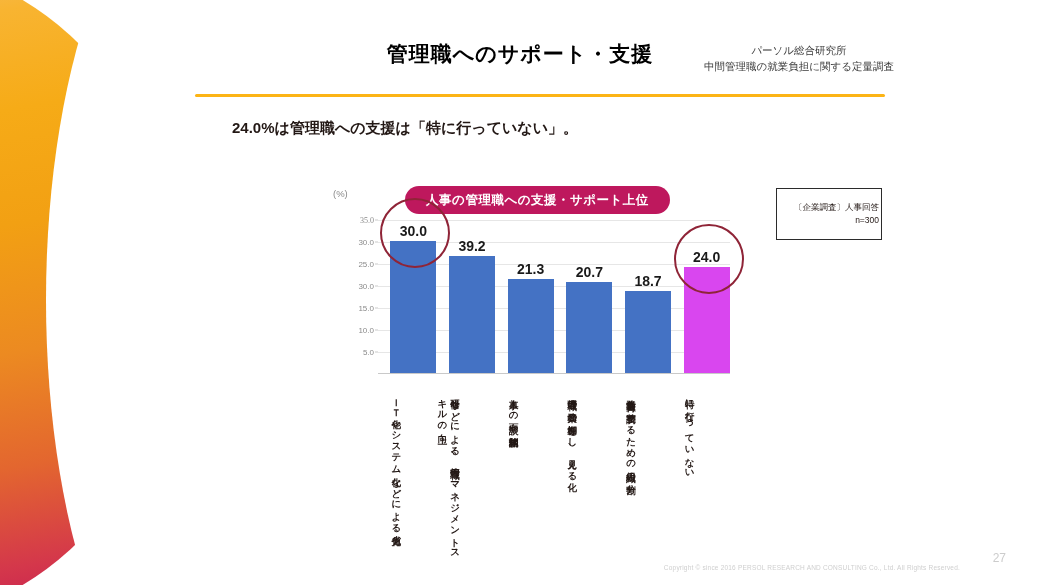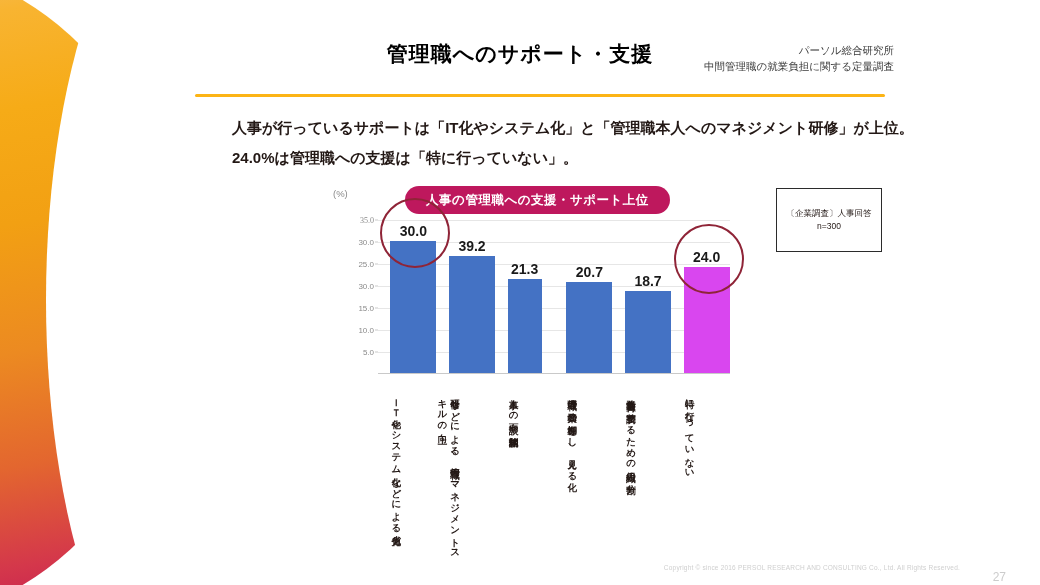--- a/index.html
+++ b/index.html
@@ -30,21 +30,21 @@
     border-radius:50%;
     background:#ffffff;
   }
 
   
   #page-title{
     position:absolute;left:0;top:40px;width:1040px;text-align:center;
     font-size:21px;font-weight:bold;letter-spacing:1px;color:#000000;
   }
   #source-block{
-    position:absolute;right:146px;top:42px;text-align:right;
+    position:absolute;right:146px;top:42px;text-align:center;
     font-size:10.5px;line-height:1.55;color:#3a3a3a;white-space:nowrap;
   }
   #title-rule{
     position:absolute;left:195px;top:94px;width:690px;height:3px;
     background:#fcb415;border-radius:2px;
   }
 
   
   #lead{
     position:absolute;left:232px;top:113px;width:700px;
@@ -59,21 +59,21 @@
     position:absolute;left:75px;top:0px;width:265px;height:28px;
     background:#be185d;border-radius:16px;color:#fff;
     font-size:12.5px;font-weight:bold;letter-spacing:.5px;
     display:flex;align-items:center;justify-content:center;
   }
   #unit-label{position:absolute;left:3px;top:2px;font-size:9.5px;color:#8a8a8a;}
 
   #note-box{
     position:absolute;left:446px;top:2px;width:100px;
     border:1px solid #2b2b2b;background:#fff;
-    font-size:8.5px;line-height:1.5;text-align:center;padding:18px 2px;
+    font-size:8.5px;line-height:1.5;text-align:right;padding:12px 2px;
     color:#231815;
   }
 
   
   #plot{position:absolute;left:22px;top:34px;width:378px;height:154px;}
   #plot-frame{position:absolute;left:26px;top:0;right:0;bottom:0;border-bottom:1px solid #c9c9c9;}
   .gridline{position:absolute;left:0;right:0;height:1px;background:#e6e6e6;}
   .ytick{
     position:absolute;right:calc(100% + 4px);transform:translateY(-50%);
     font-size:8px;color:#8a8a8a;white-space:nowrap;
@@ -104,21 +104,21 @@
     color:#231815;font-weight:bold;
     height:165px;text-align:left;
   }
 
   
   #footer-copy{
     position:absolute;right:80px;bottom:14px;
     font-size:6.5px;color:#cfcfcf;letter-spacing:.2px;white-space:nowrap;
   }
   #page-num{
-    position:absolute;right:34px;bottom:1px;
+    position:absolute;right:34px;bottom:20px;
     font-size:12px;color:#cccccc;
   }
 </style>
 </head>
 <body>
 
 <div id="deco-wrap">
   <div id="deco-band"></div>
   <div id="deco-cut"></div>
 </div>
@@ -126,21 +126,20 @@
 <div id="page-title">管理職へのサポート・支援</div>
 
 <div id="source-block">
   <div>パーソル総合研究所</div>
   <div>中間管理職の就業負担に関する定量調査</div>
 </div>
 
 <div id="title-rule"></div>
 
 <div id="lead">
-  <div class="l1">人事が行っているサポートは「IT化やシステム化」と「管理職本人へのマネジメント研修」が上位。</div>
   <div class="l2">24.0%は管理職への支援は「特に行っていない」。</div>
 </div>
 
 <div id="chart-card">
 
   <div id="unit-label">(%)</div>
 
   <div id="banner">人事の管理職への支援・サポート上位</div>
 
   <div id="note-box">
@@ -173,21 +172,21 @@
           <div class="ytick" style="top: 0px; font-family: Liberation Serif, serif;">35.0</div>
           <div class="tickmark" style="top: 0px;"></div>
         </div>
       <div id="bars">
           <div class="bar blue" style="left: 12.3333px; width: 46px; height: 132px;">
             <div class="bar-value">30.0</div>
           </div>
           <div class="bar blue" style="left: 71px; width: 46px; height: 117.48px;">
             <div class="bar-value">39.2</div>
           </div>
-          <div class="bar blue" style="left: 129.667px; width: 34px; height: 93.72px;">
+          <div class="bar blue" style="left: 129.667px; width: 46px; height: 93.72px;">
             <div class="bar-value">21.3</div>
           </div>
           <div class="bar blue" style="left: 188.333px; width: 46px; height: 91.08px;">
             <div class="bar-value">20.7</div>
           </div>
           <div class="bar blue" style="left: 247px; width: 46px; height: 82.28px;">
             <div class="bar-value">18.7</div>
           </div>
           <div class="bar gray" style="left: 305.667px; width: 46px; height: 105.6px;">
             <div class="bar-value">24.0</div>

